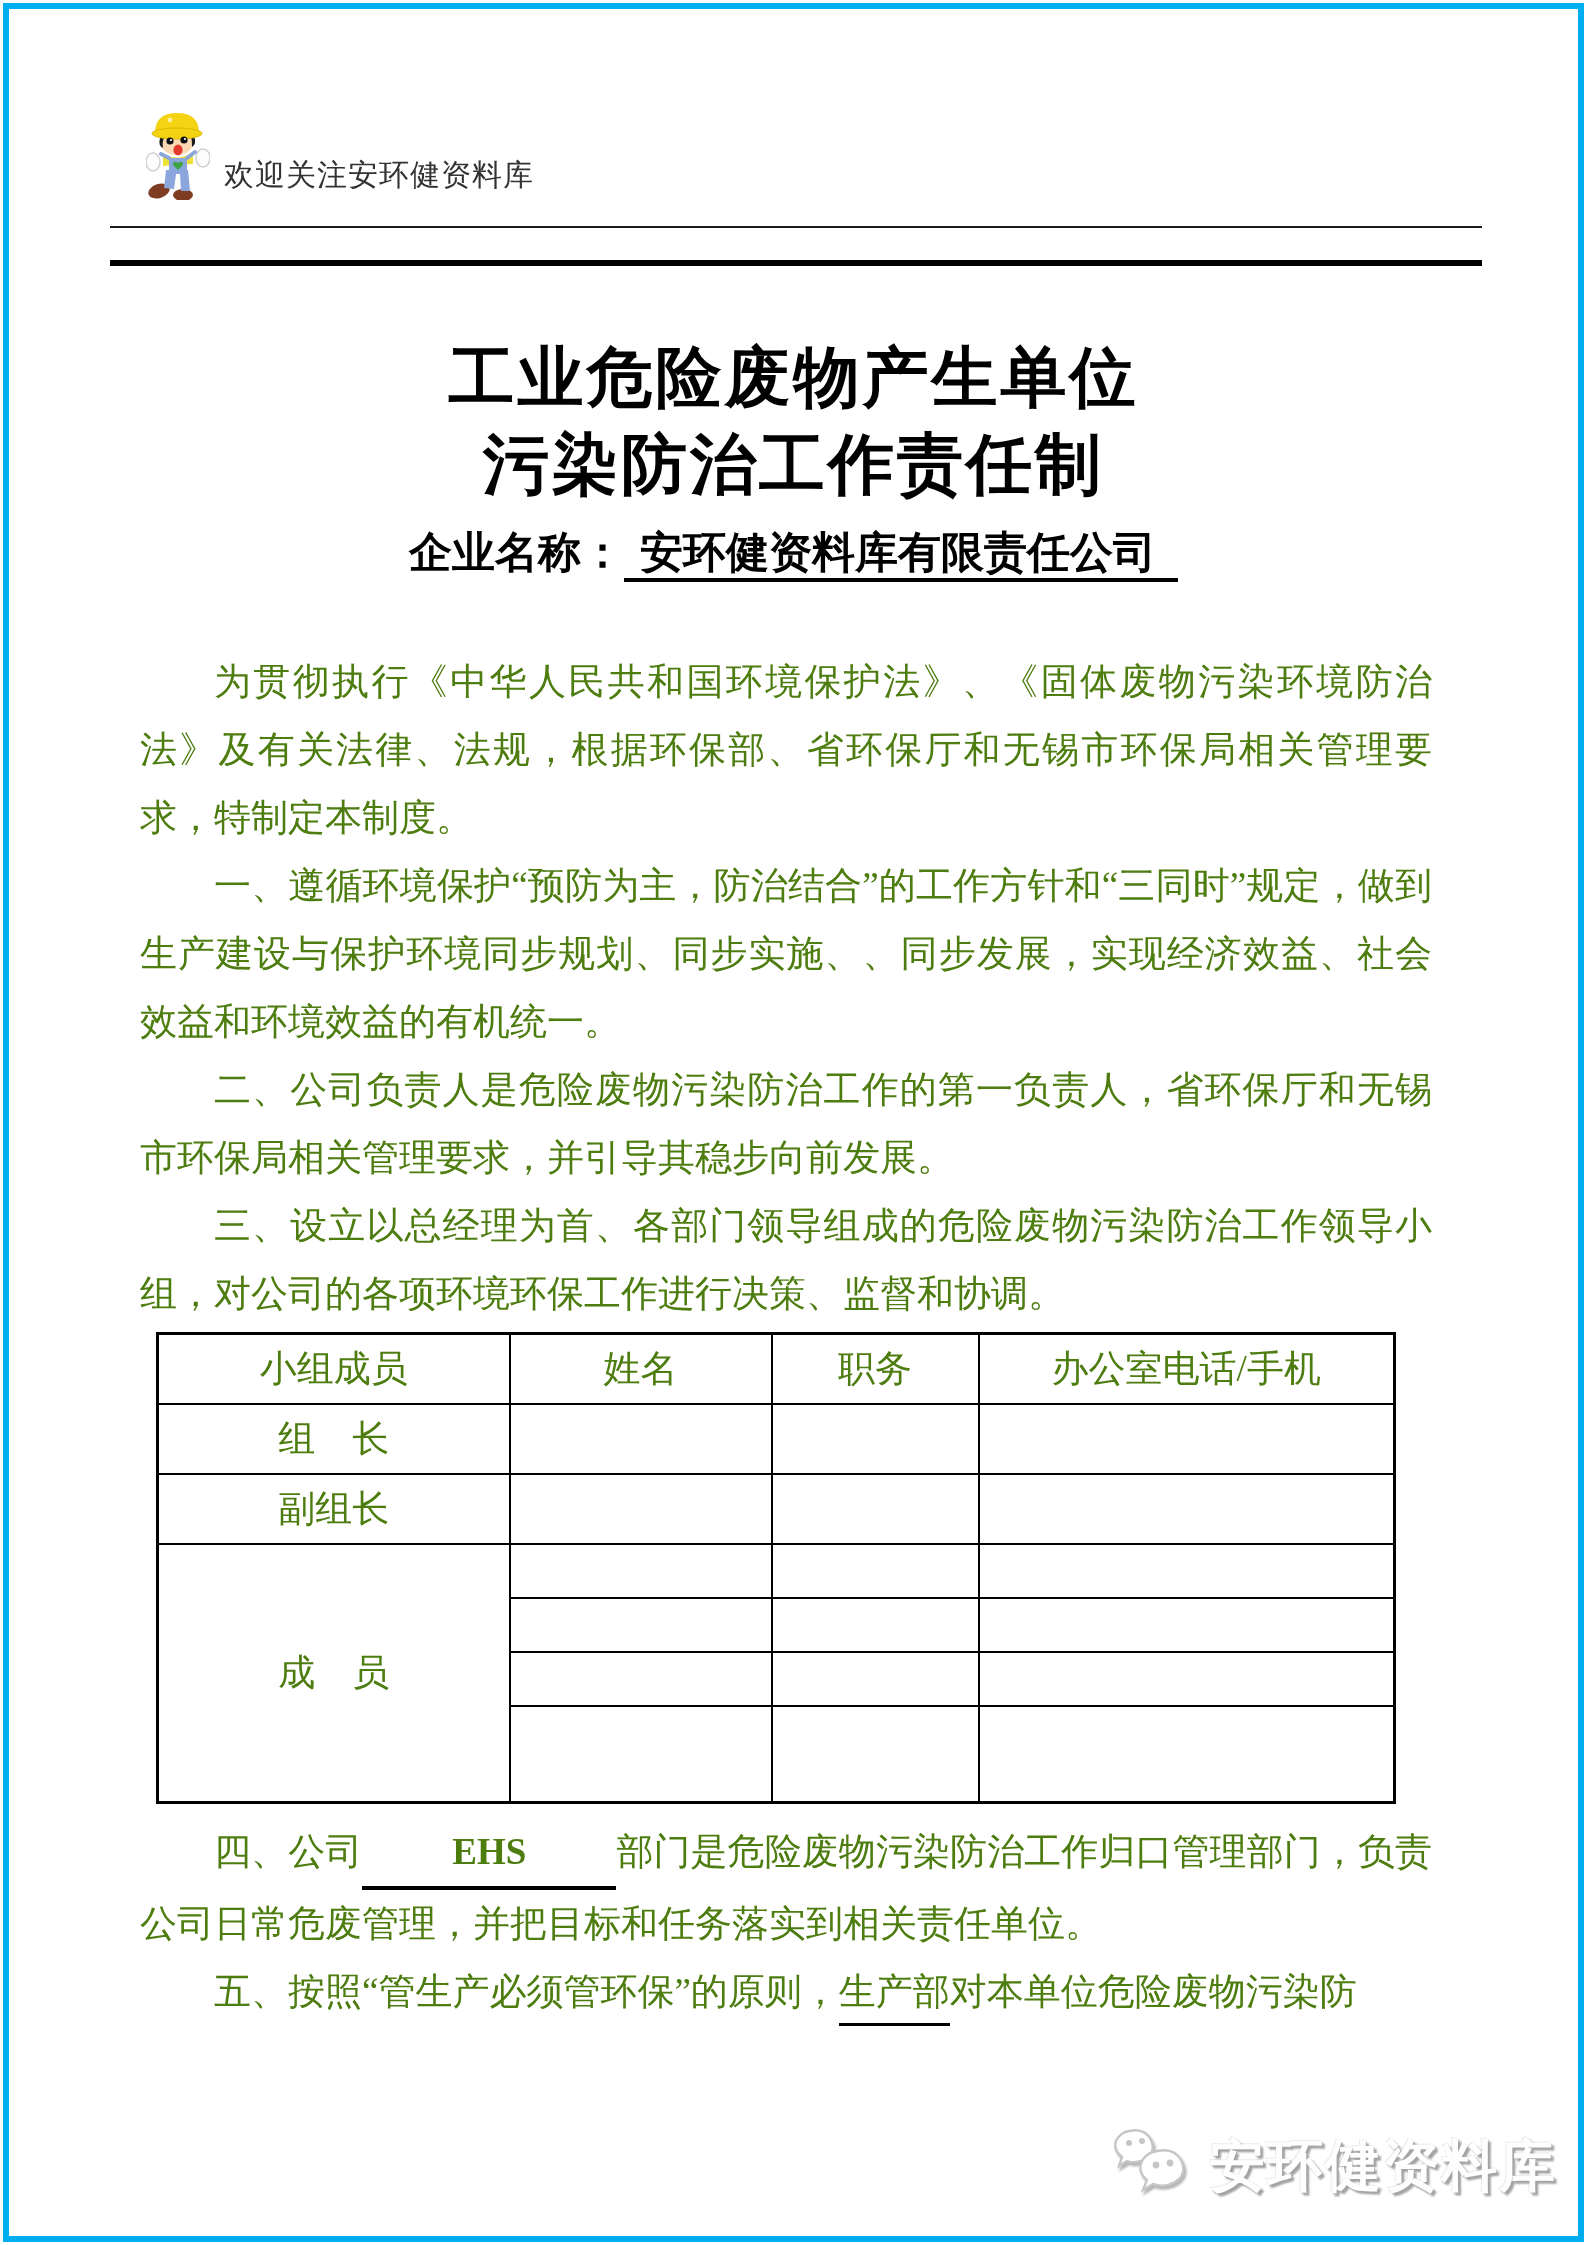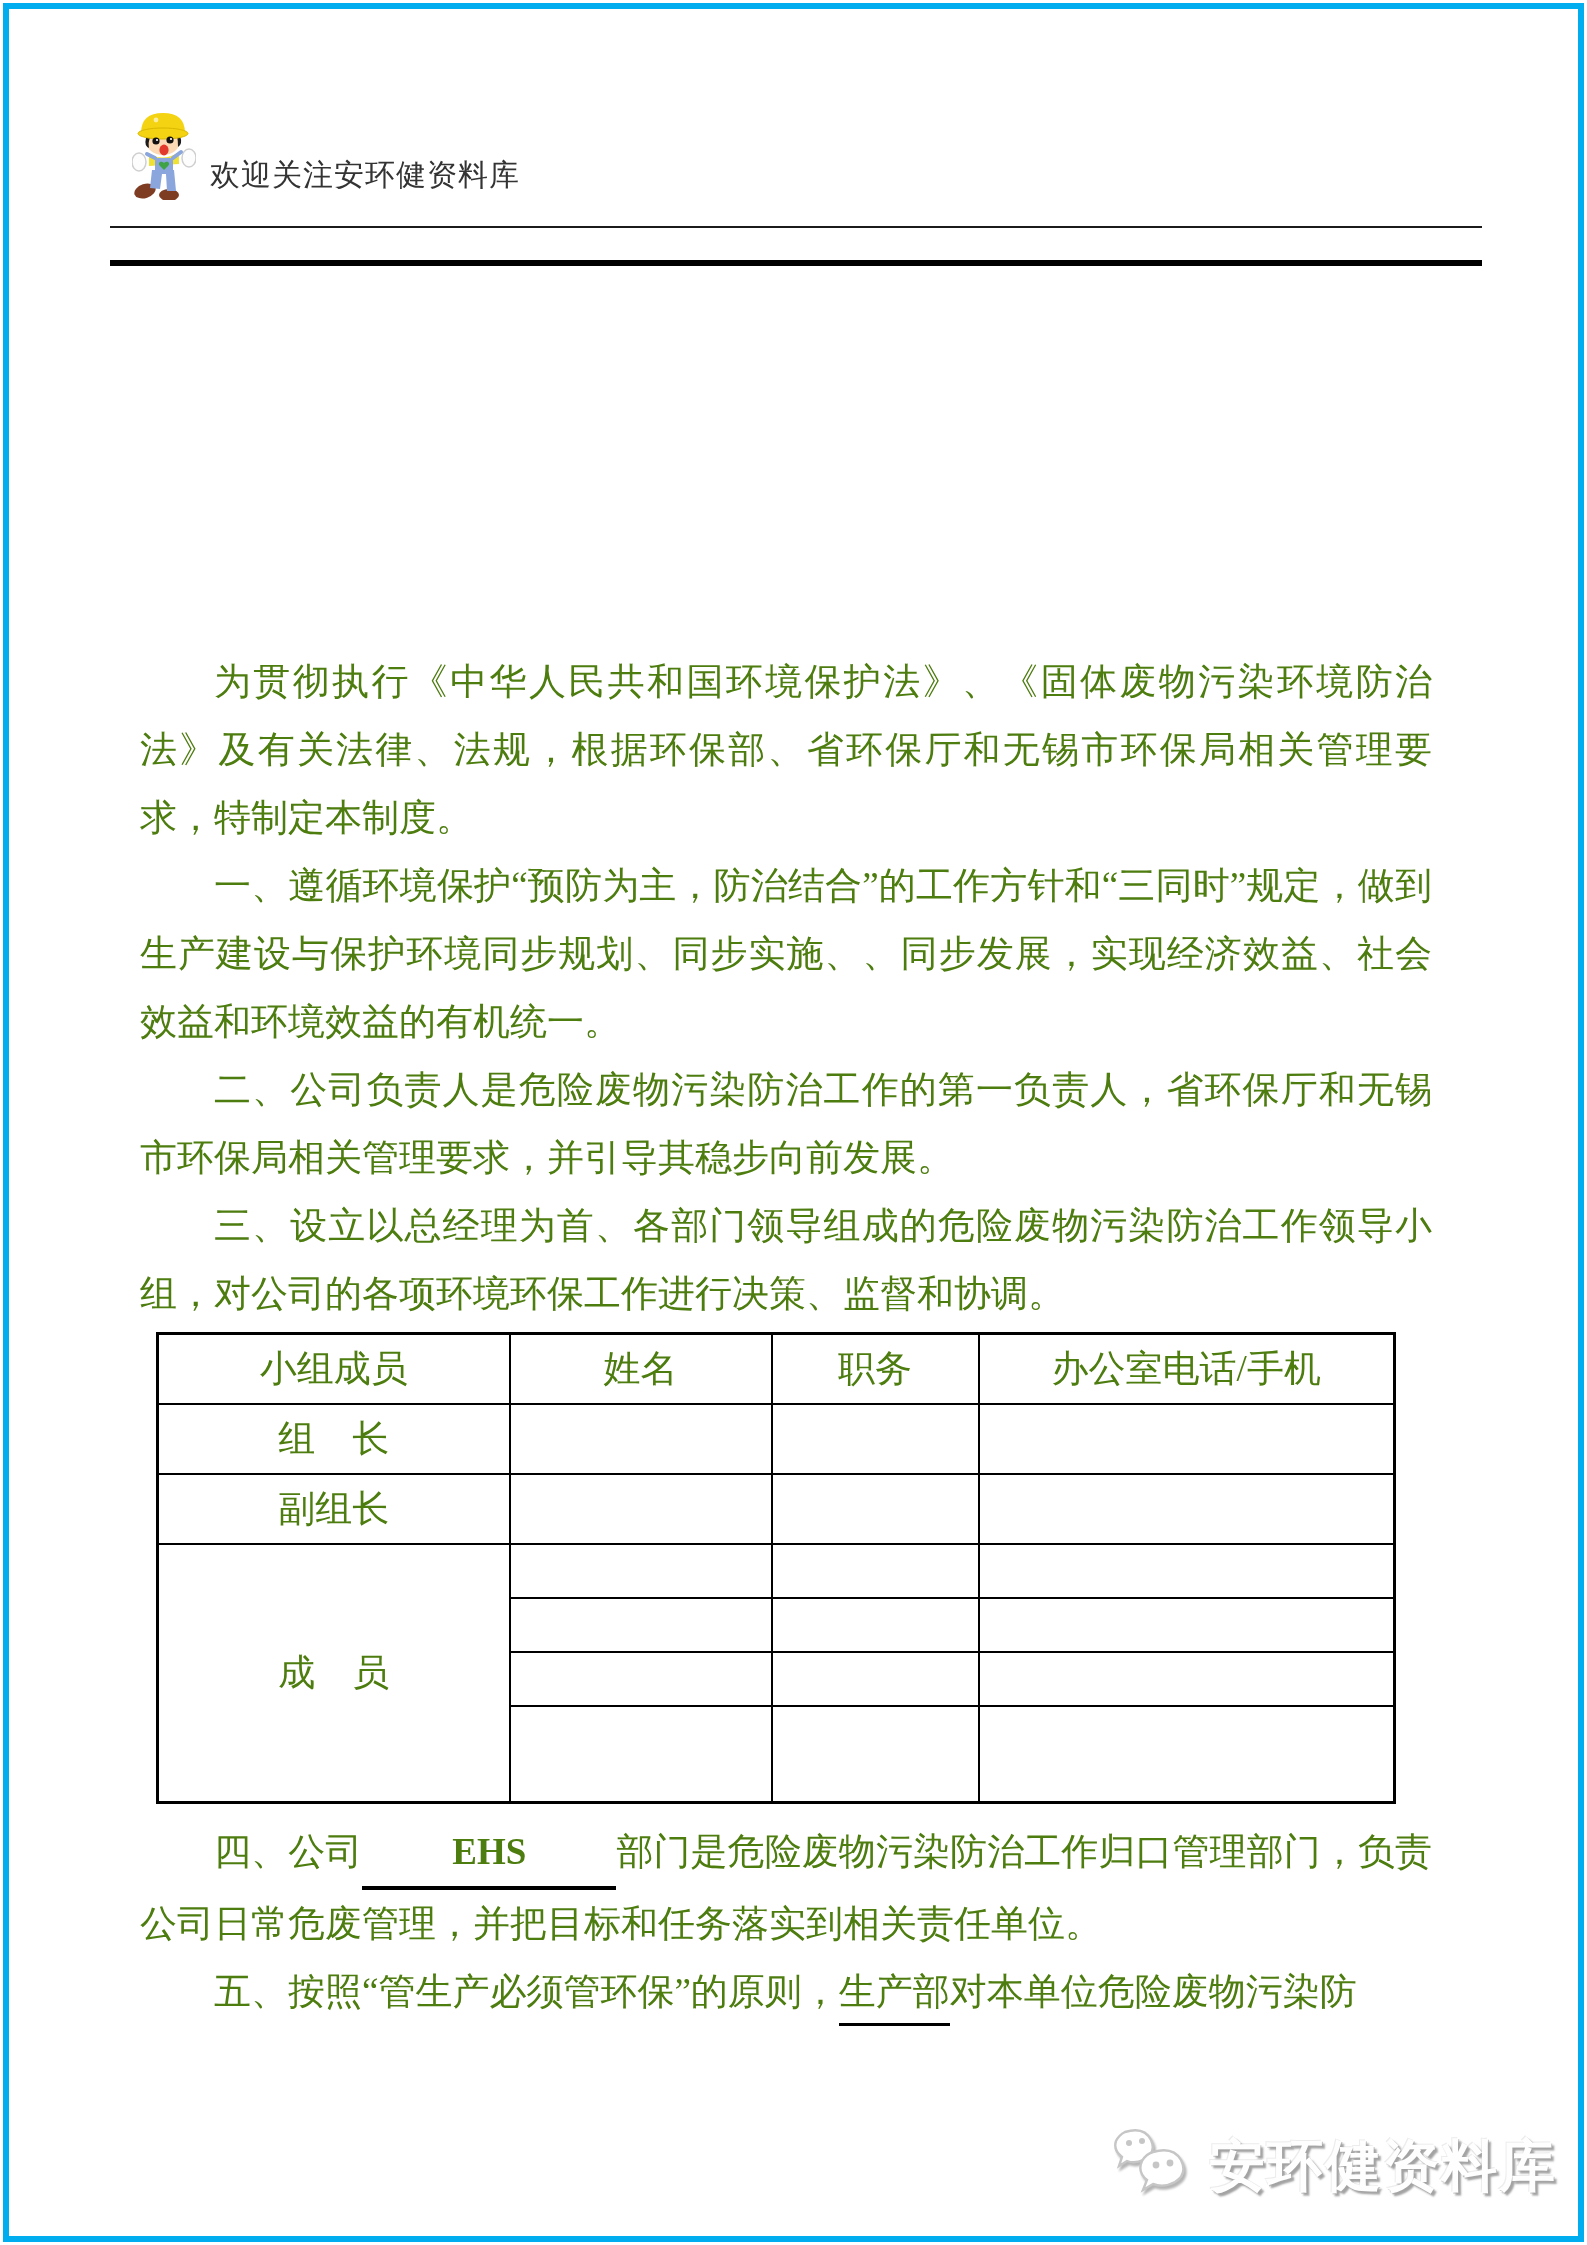--- a/index.html
+++ b/index.html
@@ -4,21 +4,21 @@
 <style>
   html,body { margin:0; padding:0; background:#fff; }
   .page {
     position:relative; width:1587px; height:2245px; background:#fff;
     font-family:"Liberation Serif","DejaVu Serif",serif; color:#111; overflow:hidden;
   }
   .frame {
     position:absolute; inset:3px; border:6px solid #00AEEF; pointer-events:none; z-index:9;
   }
   
-  .header { position:absolute; top:108px; left:132px; display:flex; align-items:flex-end; }
+  .header { position:absolute; top:108px; left:146px; display:flex; align-items:flex-end; }
   .mascot { width:64px; height:92px; flex:0 0 auto; }
   .welcome {
     font-size:30px; color:#333; letter-spacing:1px; margin-left:14px; padding-bottom:4px;
     font-family:"Liberation Serif","DejaVu Serif",serif;
   }
   .rule-thin  { position:absolute; top:226px; left:110px; width:1372px; height:2px; background:#1b1b1b; }
   .rule-thick { position:absolute; top:260px; left:110px; width:1372px; height:6px; background:#000; }
   
   .titles {
     position:absolute; top:334px; left:0; width:100%; text-align:center;
@@ -92,20 +92,27 @@
       <circle cx="25" cy="32" r="1.1" fill="#fff"></circle>
       <circle cx="39" cy="31" r="1.1" fill="#fff"></circle>
       <ellipse cx="32" cy="42" rx="4.6" ry="5.4" fill="#e23a2c"></ellipse>
     </svg>
     <span class="welcome">欢迎关注安环健资料库</span>
   </div>
 
   <div class="rule-thin"></div>
   <div class="rule-thick"></div>
 
+  <div class="titles">
+    <div class="title-line">工业危险废物产生单位</div>
+    <div class="title-line">污染防治工作责任制</div>
+    <div class="company">
+      <span>企业名称：</span><span class="company-name">安环健资料库有限责任公司</span>
+    </div>
+  </div>
 
   <div class="body-text">
     <p>为贯彻执行《中华人民共和国环境保护法》、《固体废物污染环境防治法》及有关法律、法规，根据环保部、省环保厅和无锡市环保局相关管理要求，特制定本制度。</p>
     <p>一、遵循环境保护“预防为主，防治结合”的工作方针和“三同时”规定，做到生产建设与保护环境同步规划、同步实施、、同步发展，实现经济效益、社会效益和环境效益的有机统一。</p>
     <p>二、公司负责人是危险废物污染防治工作的第一负责人，省环保厅和无锡市环保局相关管理要求，并引导其稳步向前发展。</p>
     <p>三、设立以总经理为首、各部门领导组成的危险废物污染防治工作领导小组，对公司的各项环境环保工作进行决策、监督和协调。</p>
 
     <table class="roster">
       <colgroup>
         <col style="width:352px">

